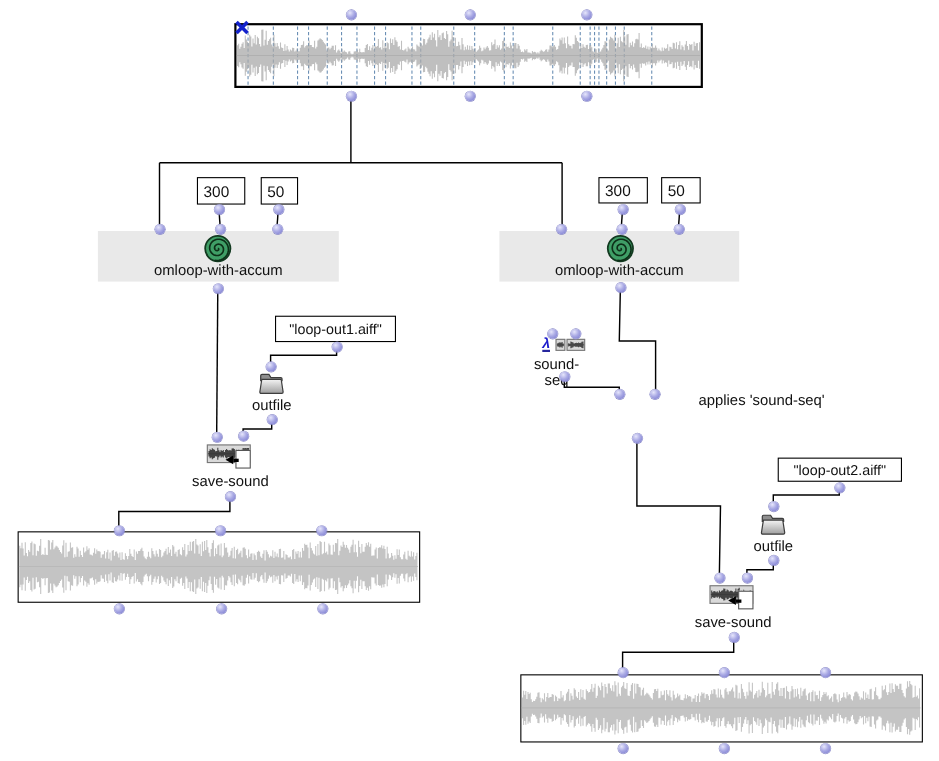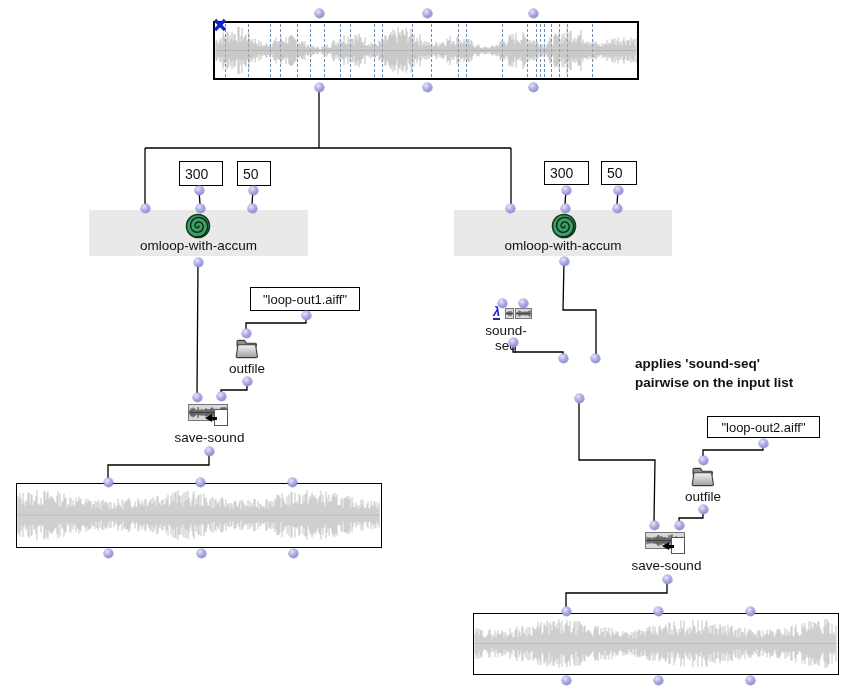--- a/index.html
+++ b/index.html
@@ -170,23 +170,22 @@
   </div>
   <div class="ss-chip" style="left:515px;top:308px;width:17px;height:11px;">
     <svg class="wave-svg" id="wave-ssB" width="15" height="9">
         <path d="M1 3.1L1 5.9M2 3.4L2 5.6M3 1.5L3 7.5M4 1.9L4 7.1M5 2.4L5 6.6M6 3.3L6 5.7M7 2.8L7 6.2M8 2.7L8 6.3M9 2.8L9 6.2M10 2.4L10 6.6M11 2.8L11 6.2M12 2.6L12 6.4M13 1.7L13 7.3M14 1.5L14 7.5" stroke="#444" stroke-width="1" opacity="0.95" fill="none"></path>
         <line x1="0" x2="15" y1="4.5" y2="4.5" stroke="#444" opacity="0.855"></line>
       </svg>
   </div>
   <div class="iconlabel" style="left:476px;top:323px;width:60px;">sound-seq</div>
 
 
-  <div class="comment" style="left:635px;top:354px;font-weight:bold;">
+  <div class="comment" style="left:635px;top:354px;">
     <div>applies 'sound-seq'</div>
-    <div>pairwise on the input list</div>
   </div>
 
   <div class="strbox" style="left:707px;top:416px;width:113px;height:22px;">
     <span>"loop-out2.aiff"</span>
   </div>
 
   <svg class="foldericon" style="left:690px;top:465px;" width="26" height="24">
     <path d="M3 8 L3 4.6 Q3 3.4 4.2 3.4 L10.5 3.4 L12.3 6.2 L21.2 6.2 Q22.4 6.2 22.4 7.4 L22.4 9 L3 9 Z" fill="#8f8f8f" stroke="#3d3d3d" stroke-width="1.1"></path>
     <path d="M2.2 19.4 L4 7.8 L21.6 7.8 L23.4 19.4 Q23.4 20.6 22.2 20.6 L3.4 20.6 Q2.2 20.6 2.2 19.4 Z" fill="url(#fg1)" stroke="#3d3d3d" stroke-width="1.1"></path>
   </svg>

